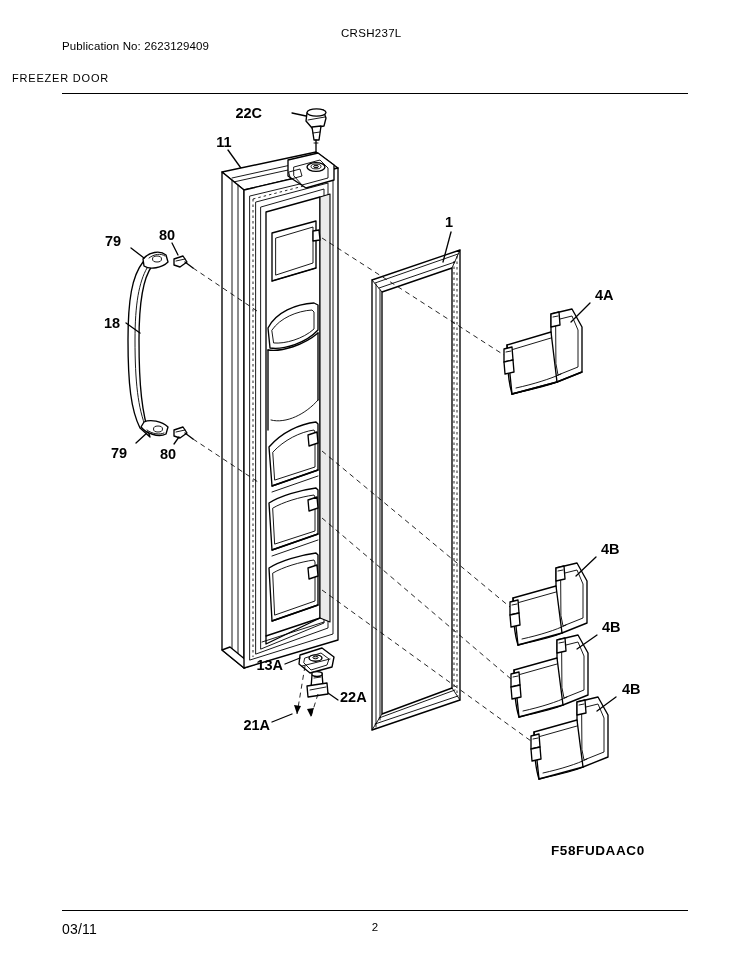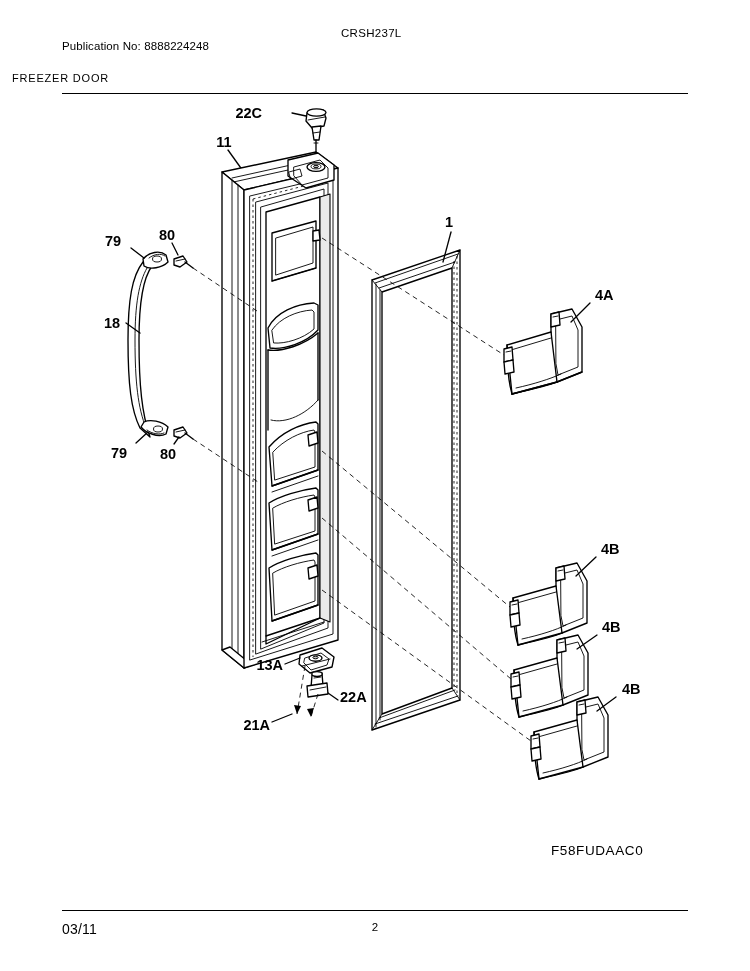--- a/index.html
+++ b/index.html
@@ -72,21 +72,21 @@
     position: absolute;
     left: 0; top: 921px;
     width: 750px;
     text-align: center;
     font-size: 11.5px;
   }
   .diagram-code {
     position: absolute;
     left: 551px; top: 843px;
     font-size: 13.5px;
-    font-weight: normal;
+    font-weight: bold;
     letter-spacing: 0.6px;
     white-space: nowrap;
   }
   
   #artwork {
     position: absolute;
     left: 0; top: 0;
     width: 750px;
     height: 971px;
   }
@@ -95,21 +95,21 @@
     font-size: 14.5px;
     font-weight: bold;
     fill: #000;
   }
 </style>
 </head>
 <body>
 
 <div class="page">
 
-  <div class="hdr-pub">Publication No: 8888224248</div>
+  <div class="hdr-pub">Publication No: 2623129409</div>
   <div class="hdr-model">CRSH237L</div>
   <div class="hdr-title">FREEZER DOOR</div>
   <div class="hdr-rule"></div>
 
   <svg id="artwork" viewBox="0 0 750 971" xmlns="http://www.w3.org/2000/svg">
     <defs>
       <style>
         .ln   { fill:none; stroke:#000; stroke-width:1.35; stroke-linejoin:round; stroke-linecap:round; }
         .lnT  { fill:none; stroke:#000; stroke-width:0.9;  stroke-linejoin:round; stroke-linecap:round; }
         .lnH  { fill:none; stroke:#000; stroke-width:1.9;  stroke-linejoin:round; stroke-linecap:round; }

